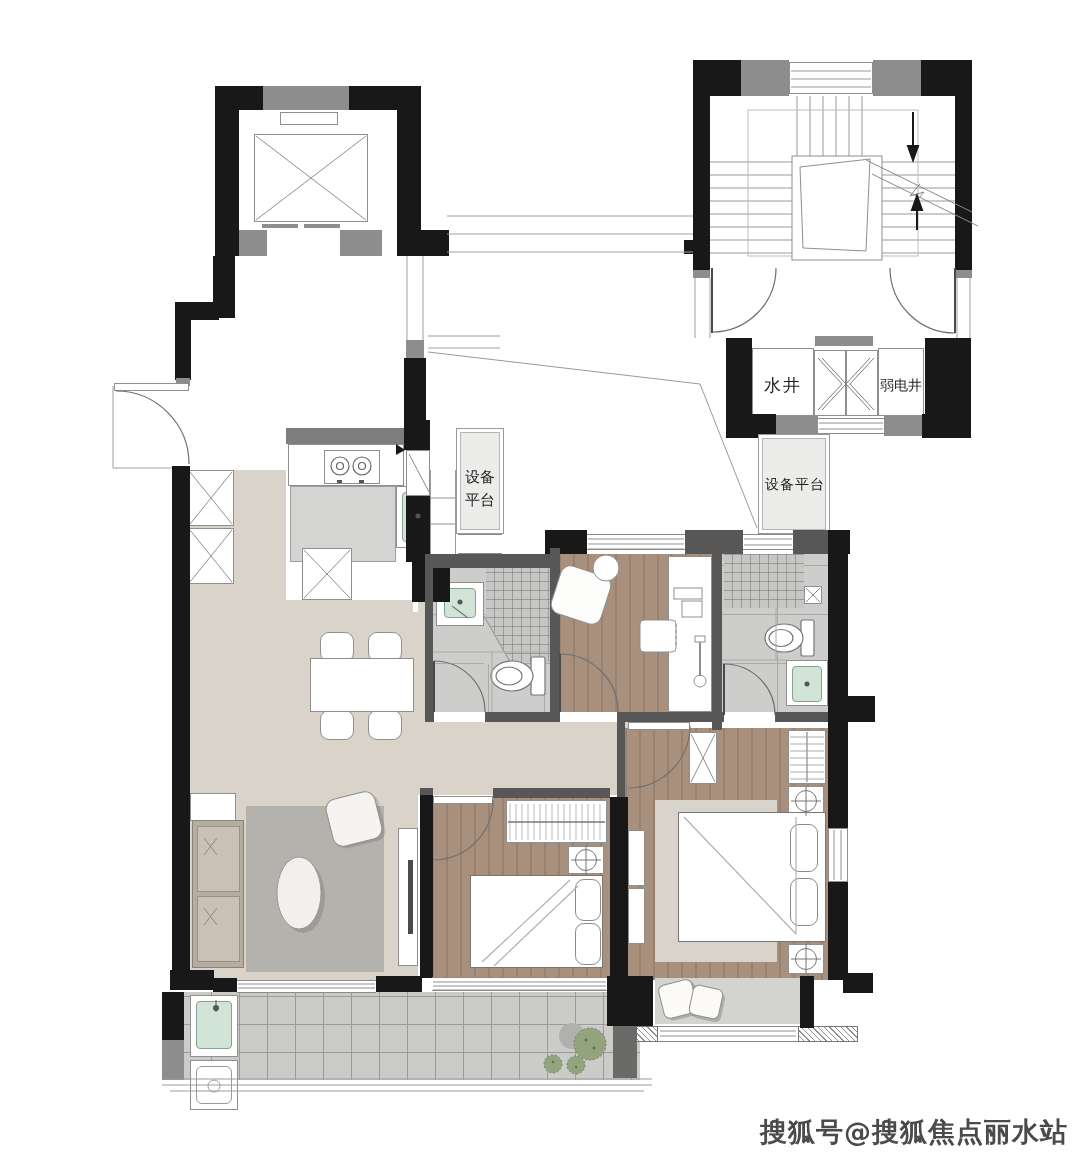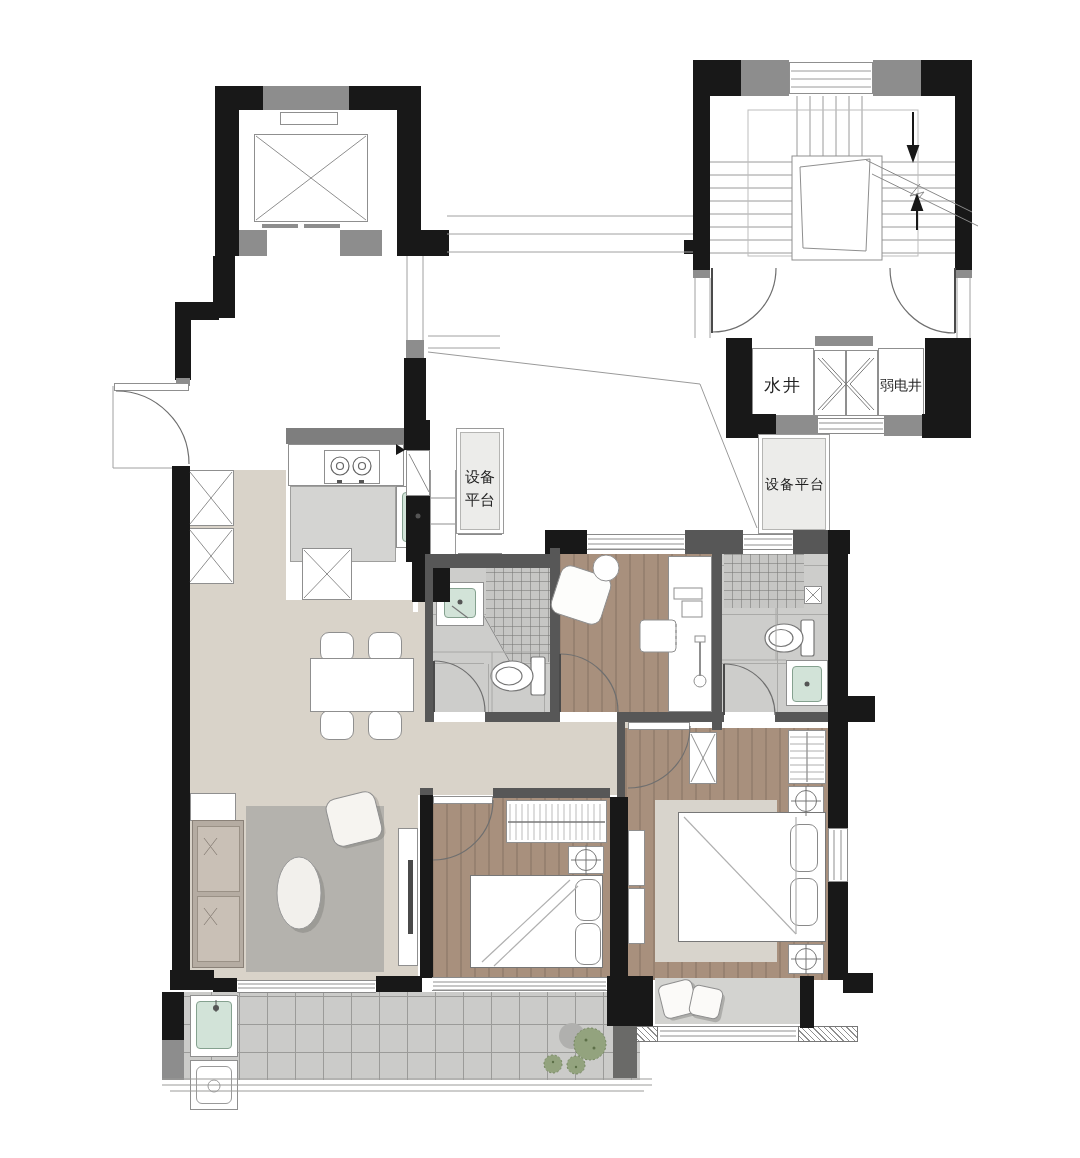--- a/index.html
+++ b/index.html
@@ -483,13 +483,14 @@
   </svg>
 
   <div class="f lbl" style="left:752px;top:372px;width:62px;height:22px;font-size:17px;letter-spacing:2px">水井</div>
   <div class="f lbl" style="left:875px;top:375px;width:52px;height:18px;font-size:14px">弱电井</div>
   <div class="f lbl" style="left:458px;top:466px;width:44px;height:60px;font-size:15px">
     <span style="display:block">设备</span>
     <span style="display:block">平台</span>
   </div>
   <div class="f lbl" style="left:760px;top:474px;width:70px;height:18px;font-size:14px;letter-spacing:1px">设备平台</div>
 
+  <div id="wm">搜狐号@搜狐焦点丽水站</div>
 </div>
 
 </body></html>

